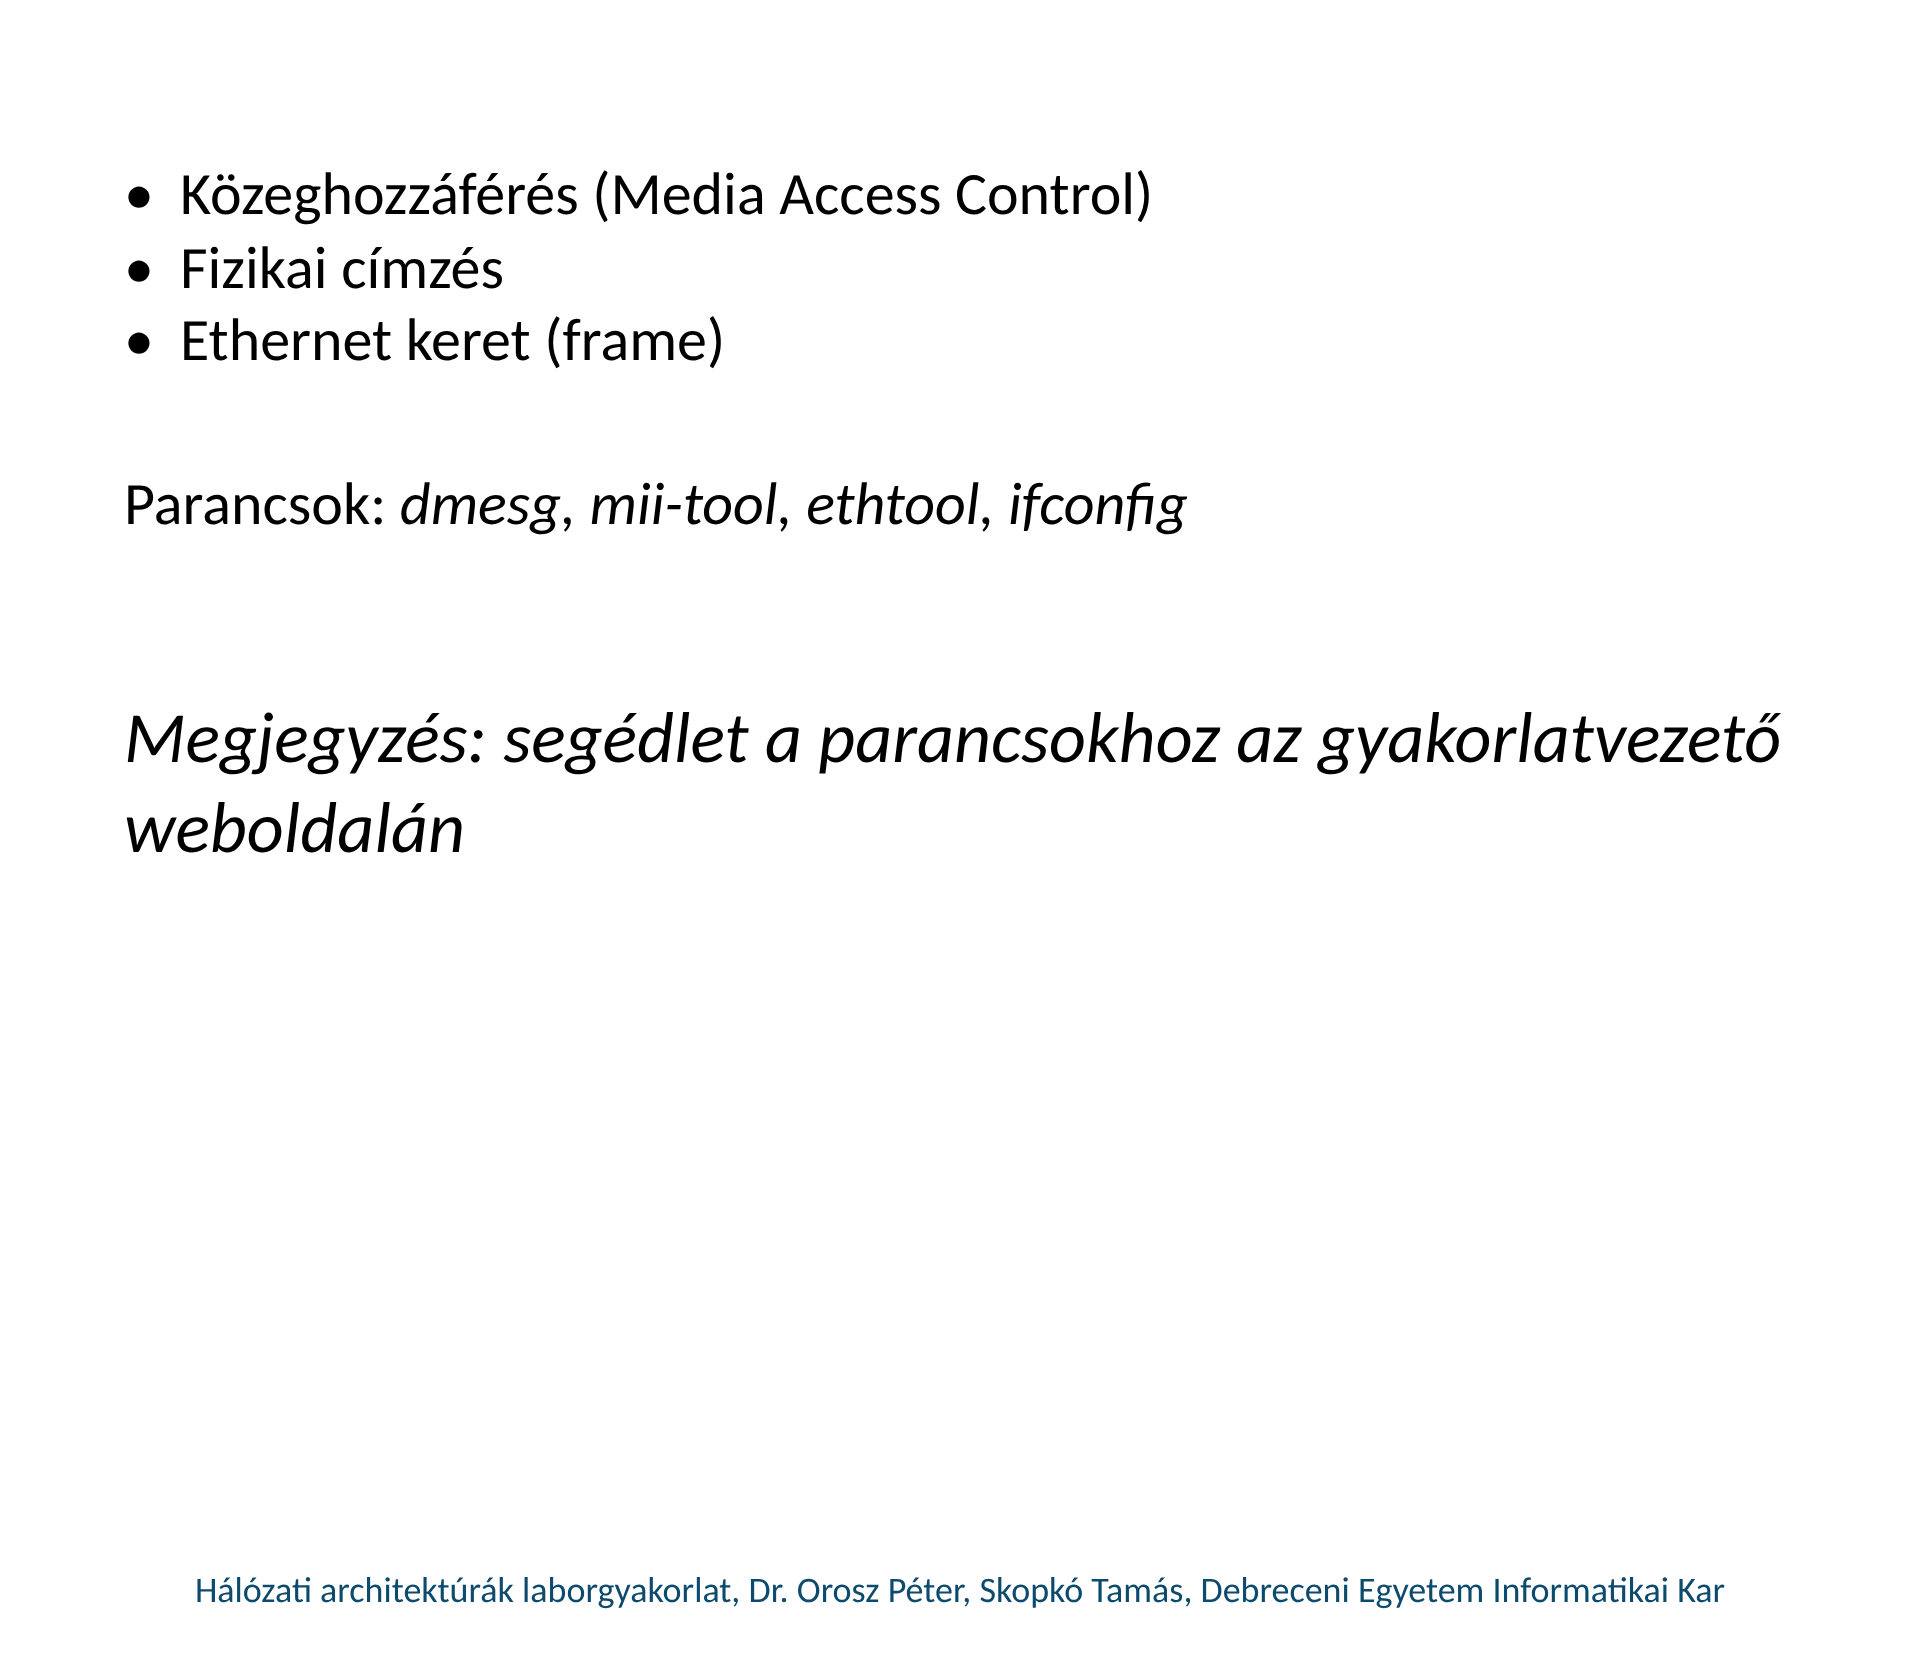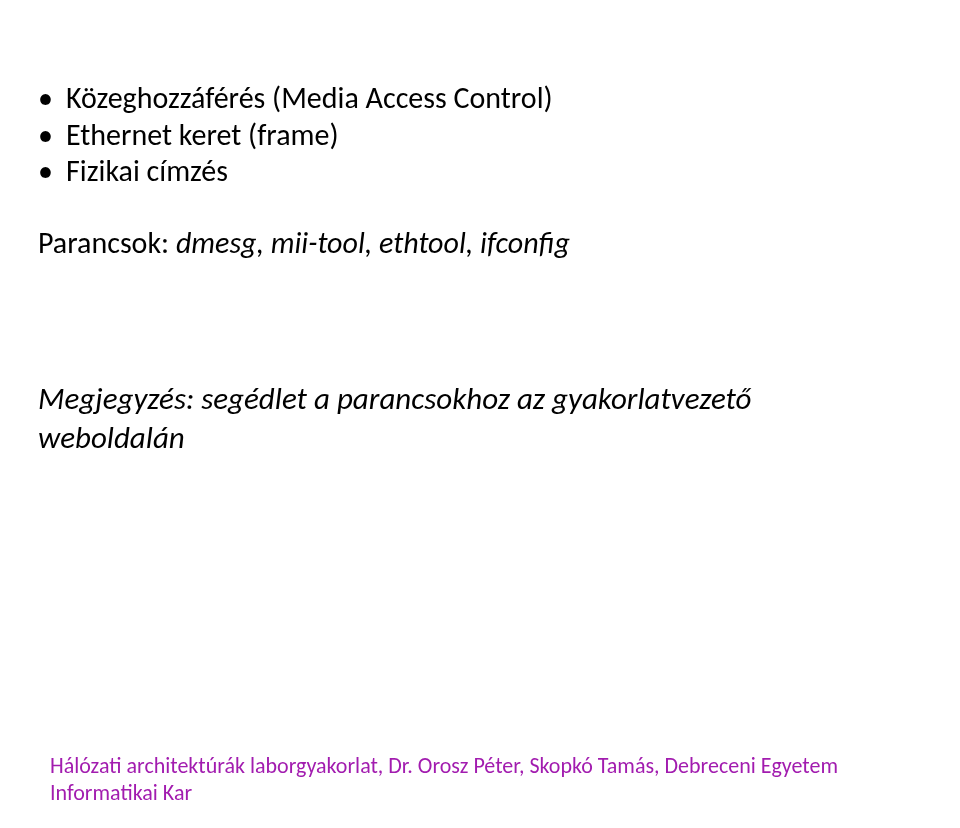--- a/index.html
+++ b/index.html
@@ -25,21 +25,21 @@
     left: 0;
     width: 960px;
     text-align: center;
     font-size: 36px;
     font-weight: 400;
     color: #000000;
   }
   .content {
     position: absolute;
     top: 80px;
-    left: 38px;
+    left: 62px;
     width: 860px;
   }
   ul.bullets {
     list-style: none;
     margin: 0;
     padding: 0;
   }
   ul.bullets li {
     font-size: 30px;
     line-height: 1.22;
@@ -50,54 +50,55 @@
   }
   ul.bullets li::before {
     content: "•";
     position: absolute;
     left: 0;
     top: 0;
     font-size: 30px;
     color: #000000;
   }
   .commands {
-    margin-top: 34px;
+    margin-top: 44px;
     font-size: 30px;
     line-height: 1.25;
   }
   .commands .italic {
     font-style: italic;
   }
   .note {
-    margin-top: 118px;
-    font-size: 31px;
+    margin-top: 76px;
+    font-size: 36px;
     line-height: 1.25;
     font-style: italic;
   }
   .footer {
     position: absolute;
     bottom: 22px;
     left: 50px;
     width: 860px;
-    font-size: 22px;
-    color: #a21caf;
+    font-size: 18px;
+    color: #0c4a6e;
+    text-align: center;
   }
 </style>
 </head>
 <body>
 
 <div class="slide">
 
 
   <div class="content">
 
     <ul class="bullets">
       <li>Közeghozzáférés (Media Access Control)</li>
+      <li>Fizikai címzés</li>
       <li>Ethernet keret (frame)</li>
-      <li>Fizikai címzés</li>
     </ul>
 
     <div class="commands">
       <span>Parancsok:</span>
       <span class="italic"> </span><span class="italic">dmesg, mii-tool, ethtool, ifconfig</span>
     </div>
 
     <div class="note">Megjegyzés: segédlet a parancsokhoz az gyakorlatvezető weboldalán</div>
 
   </div>

